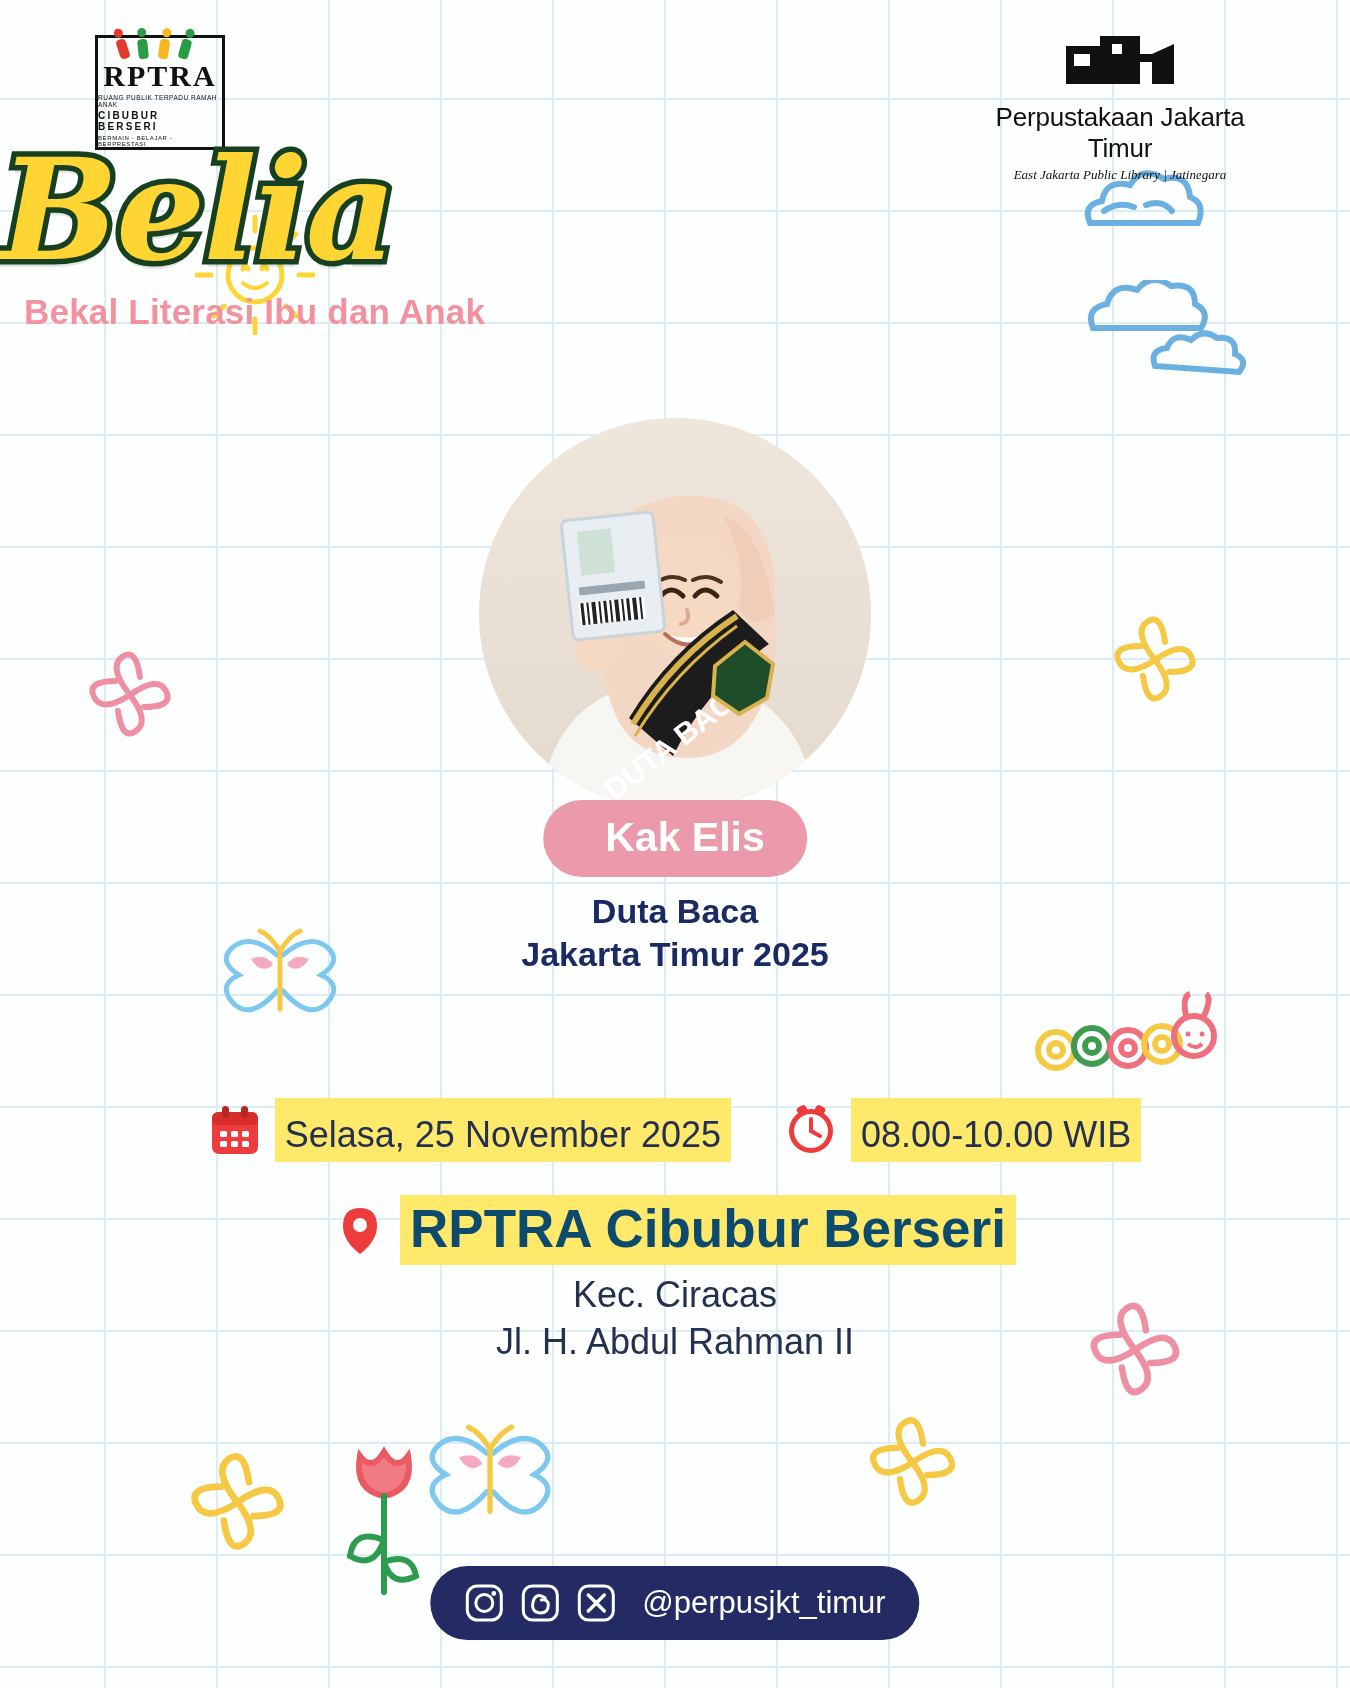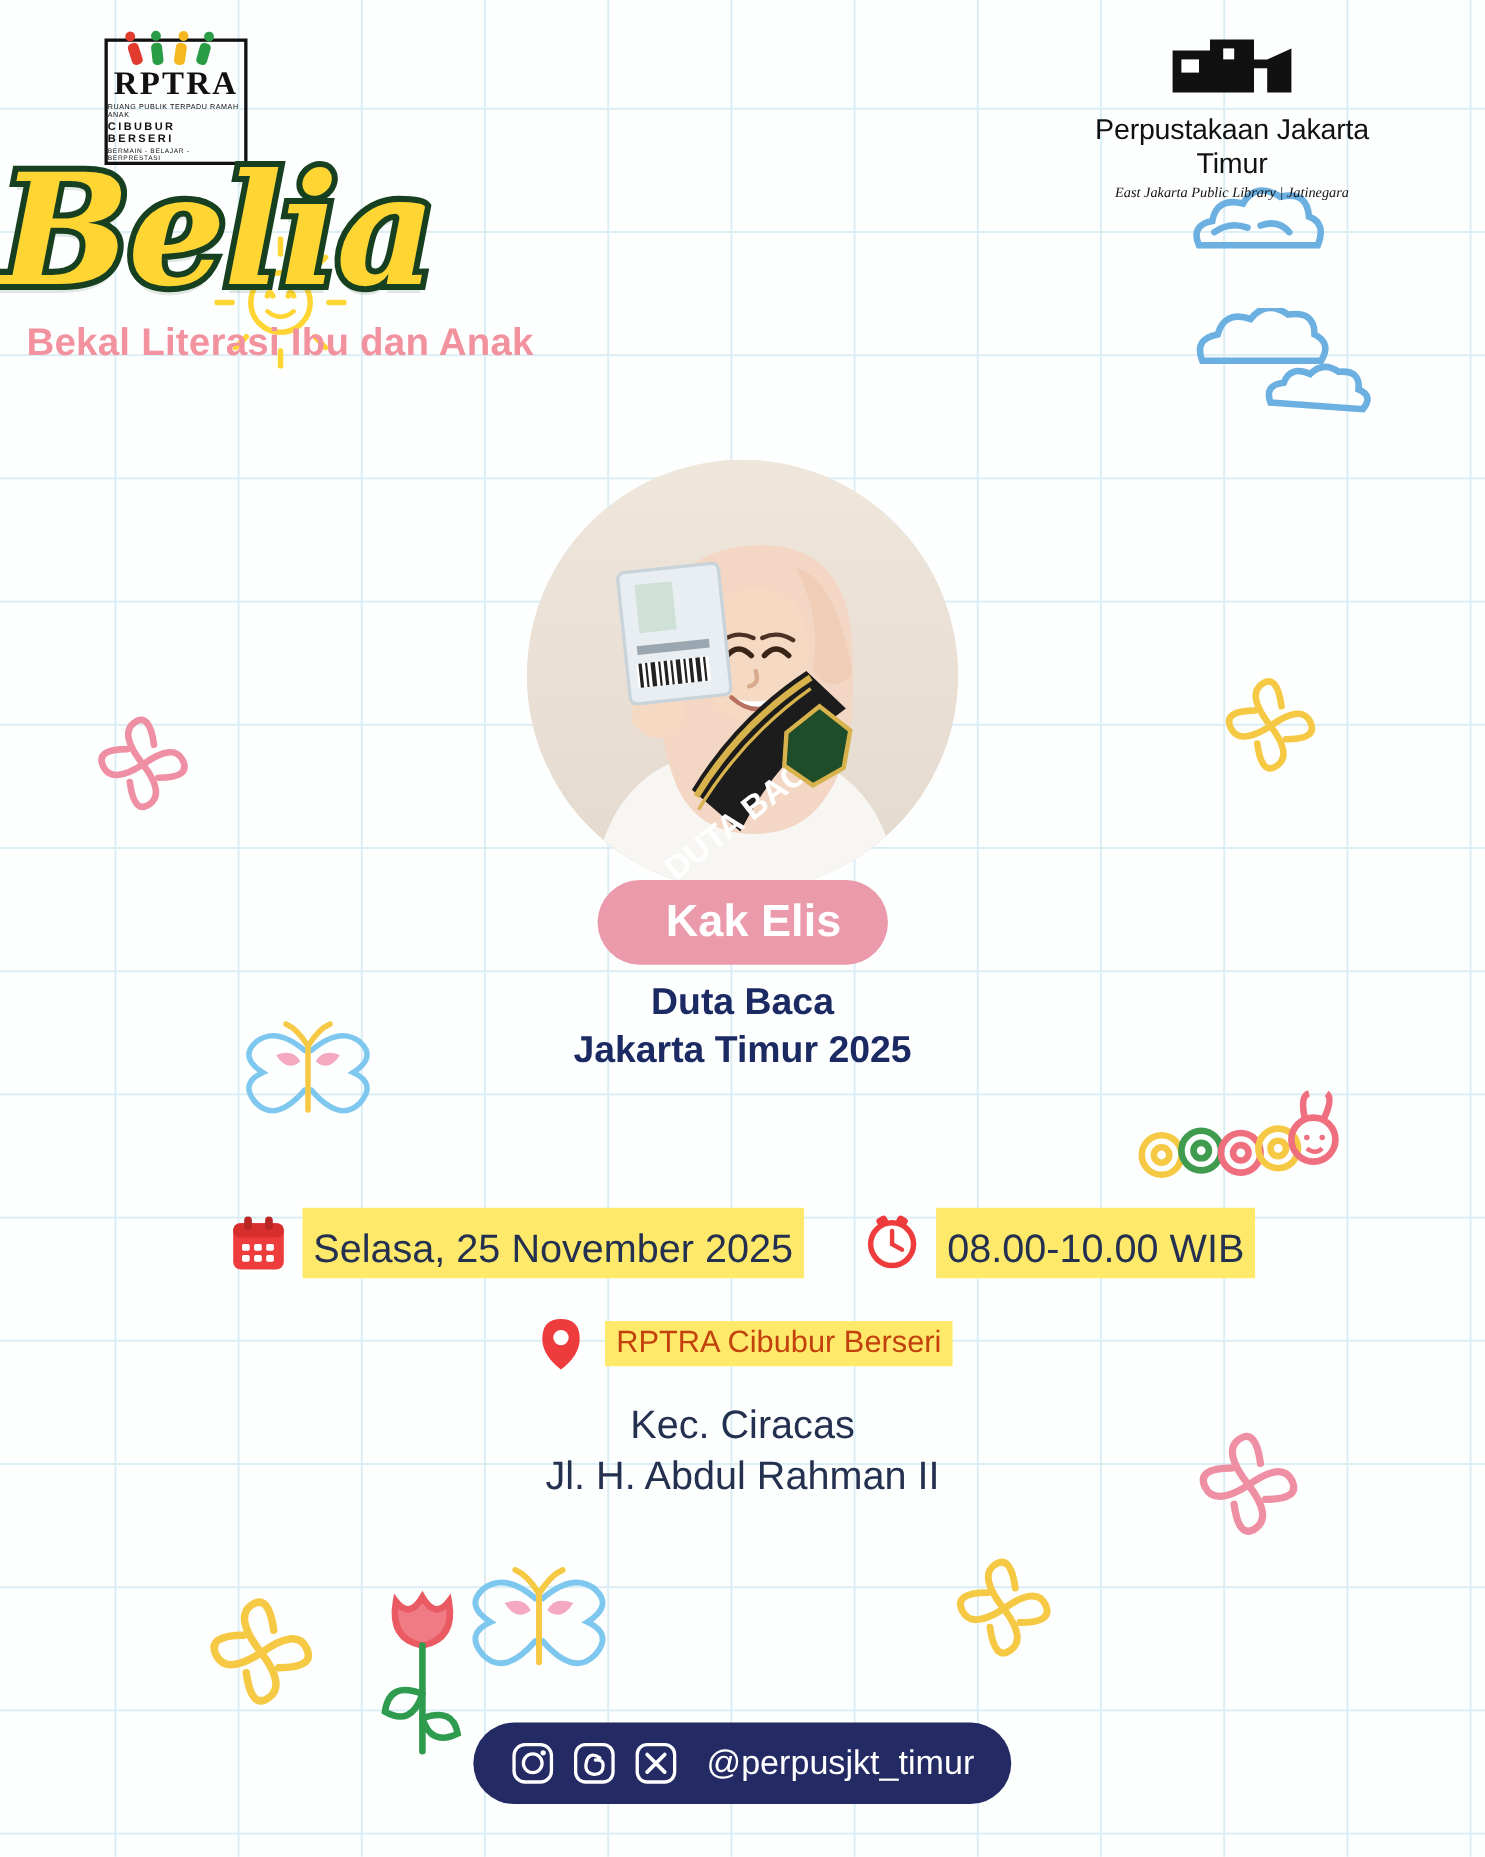--- a/index.html
+++ b/index.html
@@ -216,23 +216,23 @@
     width: 52px;
     height: 52px;
     flex: 0 0 52px;
   }
   .gap-mid { width: 26px; }
 
   .row-venue { top: 1195px; }
   .hl-venue {
     background: #ffe96b;
     padding: 3px 10px 6px 10px;
-    font-size: 28px;
-    font-weight: normal;
-    color: #c2410c;
+    font-size: 53px;
+    font-weight: bold;
+    color: #0c4a6e;
     white-space: nowrap;
   }
   .address {
     position: absolute;
     left: 0;
     width: 100%;
     top: 1272px;
     text-align: center;
     font-size: 36px;
     color: #24304f;

